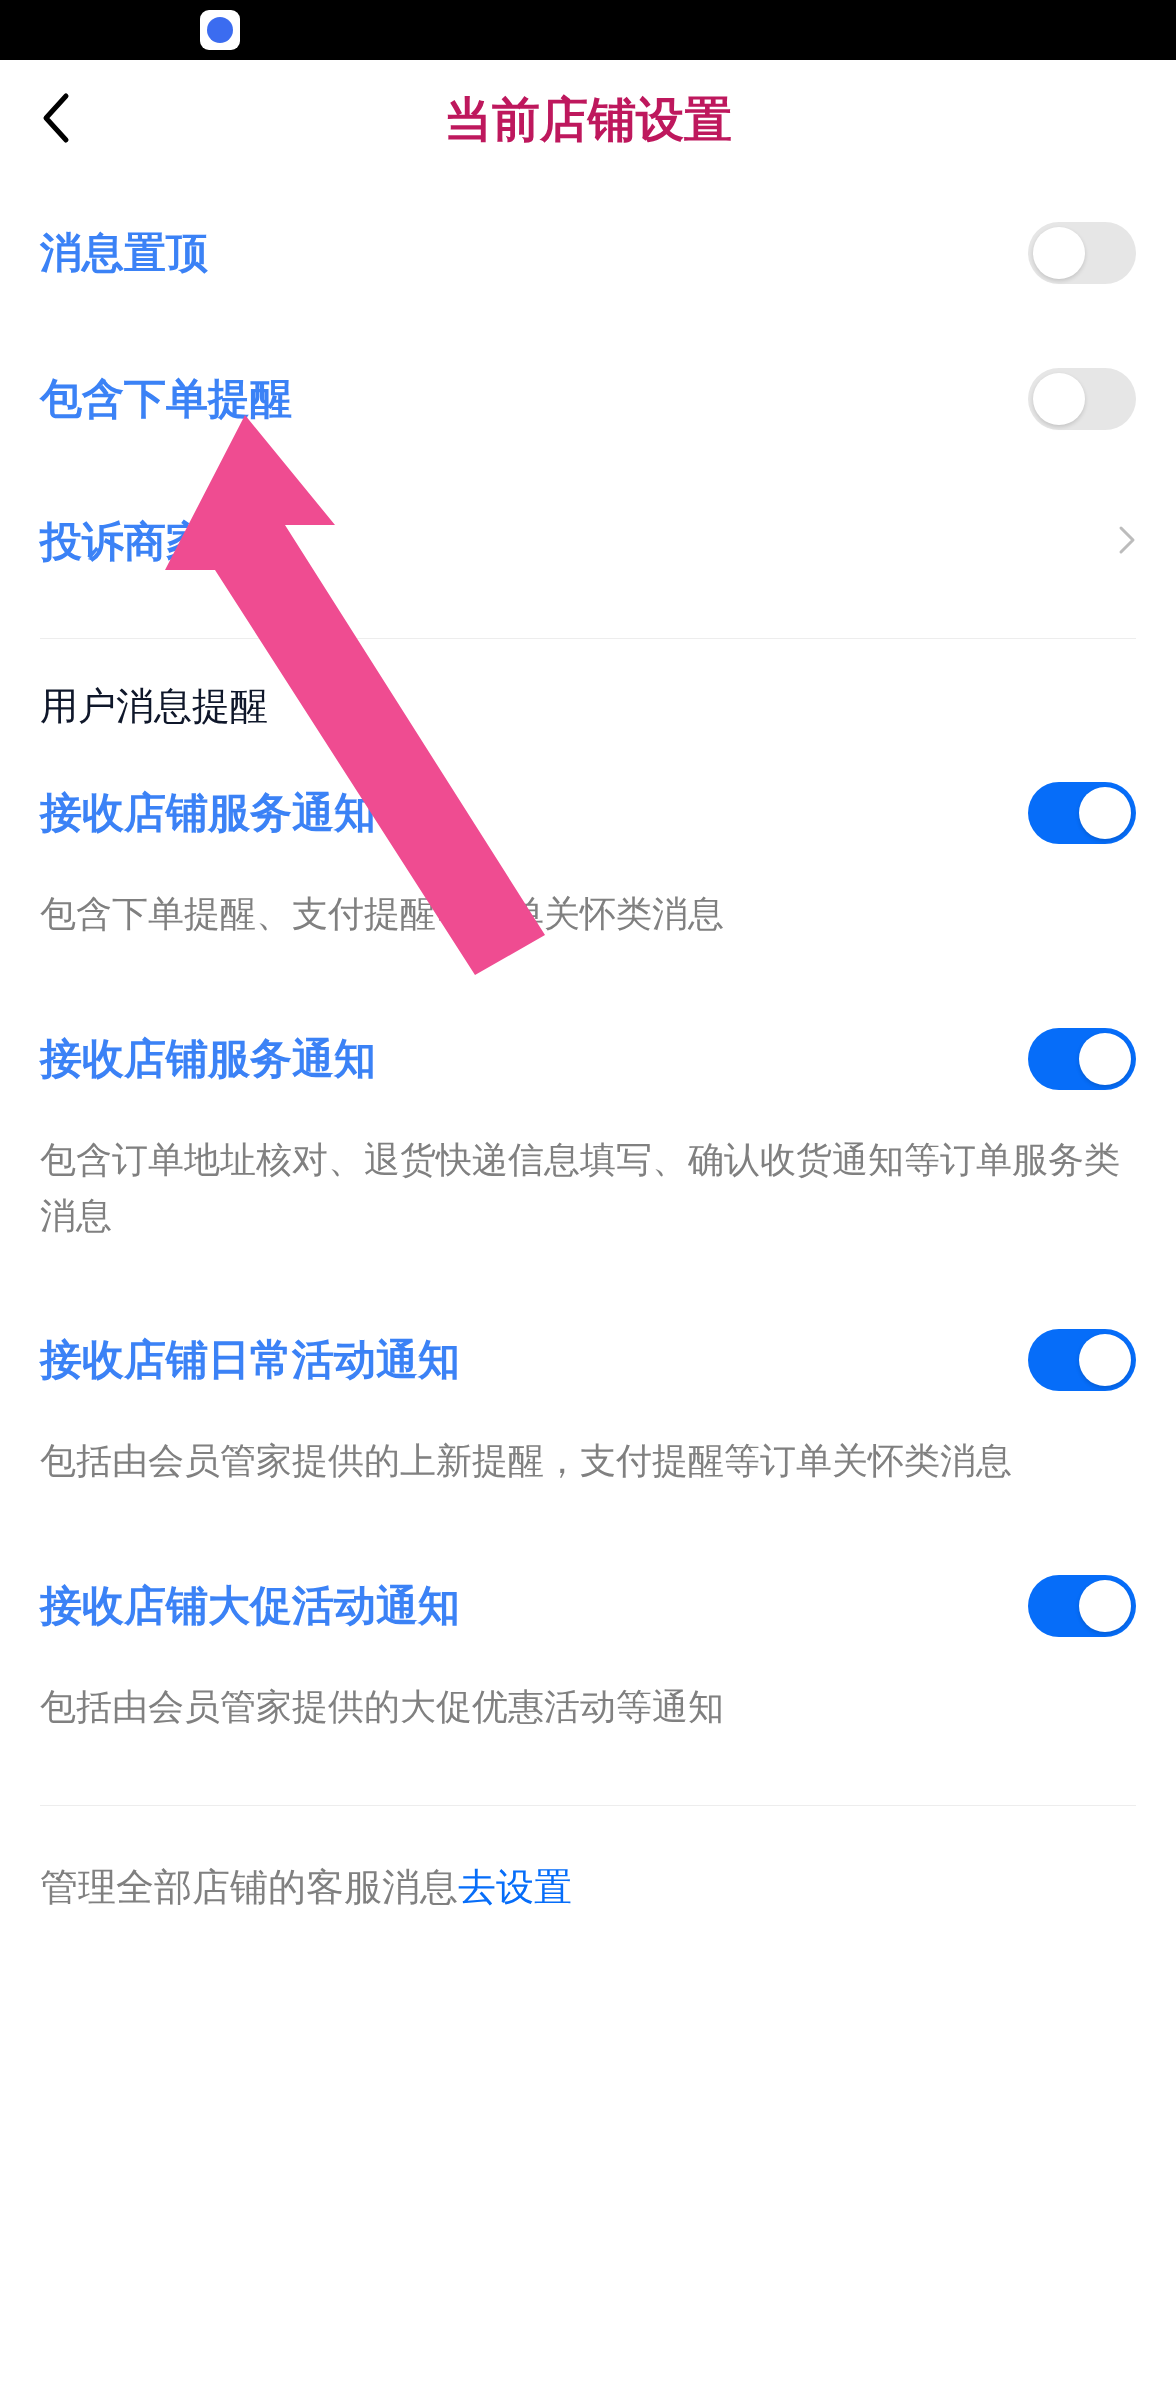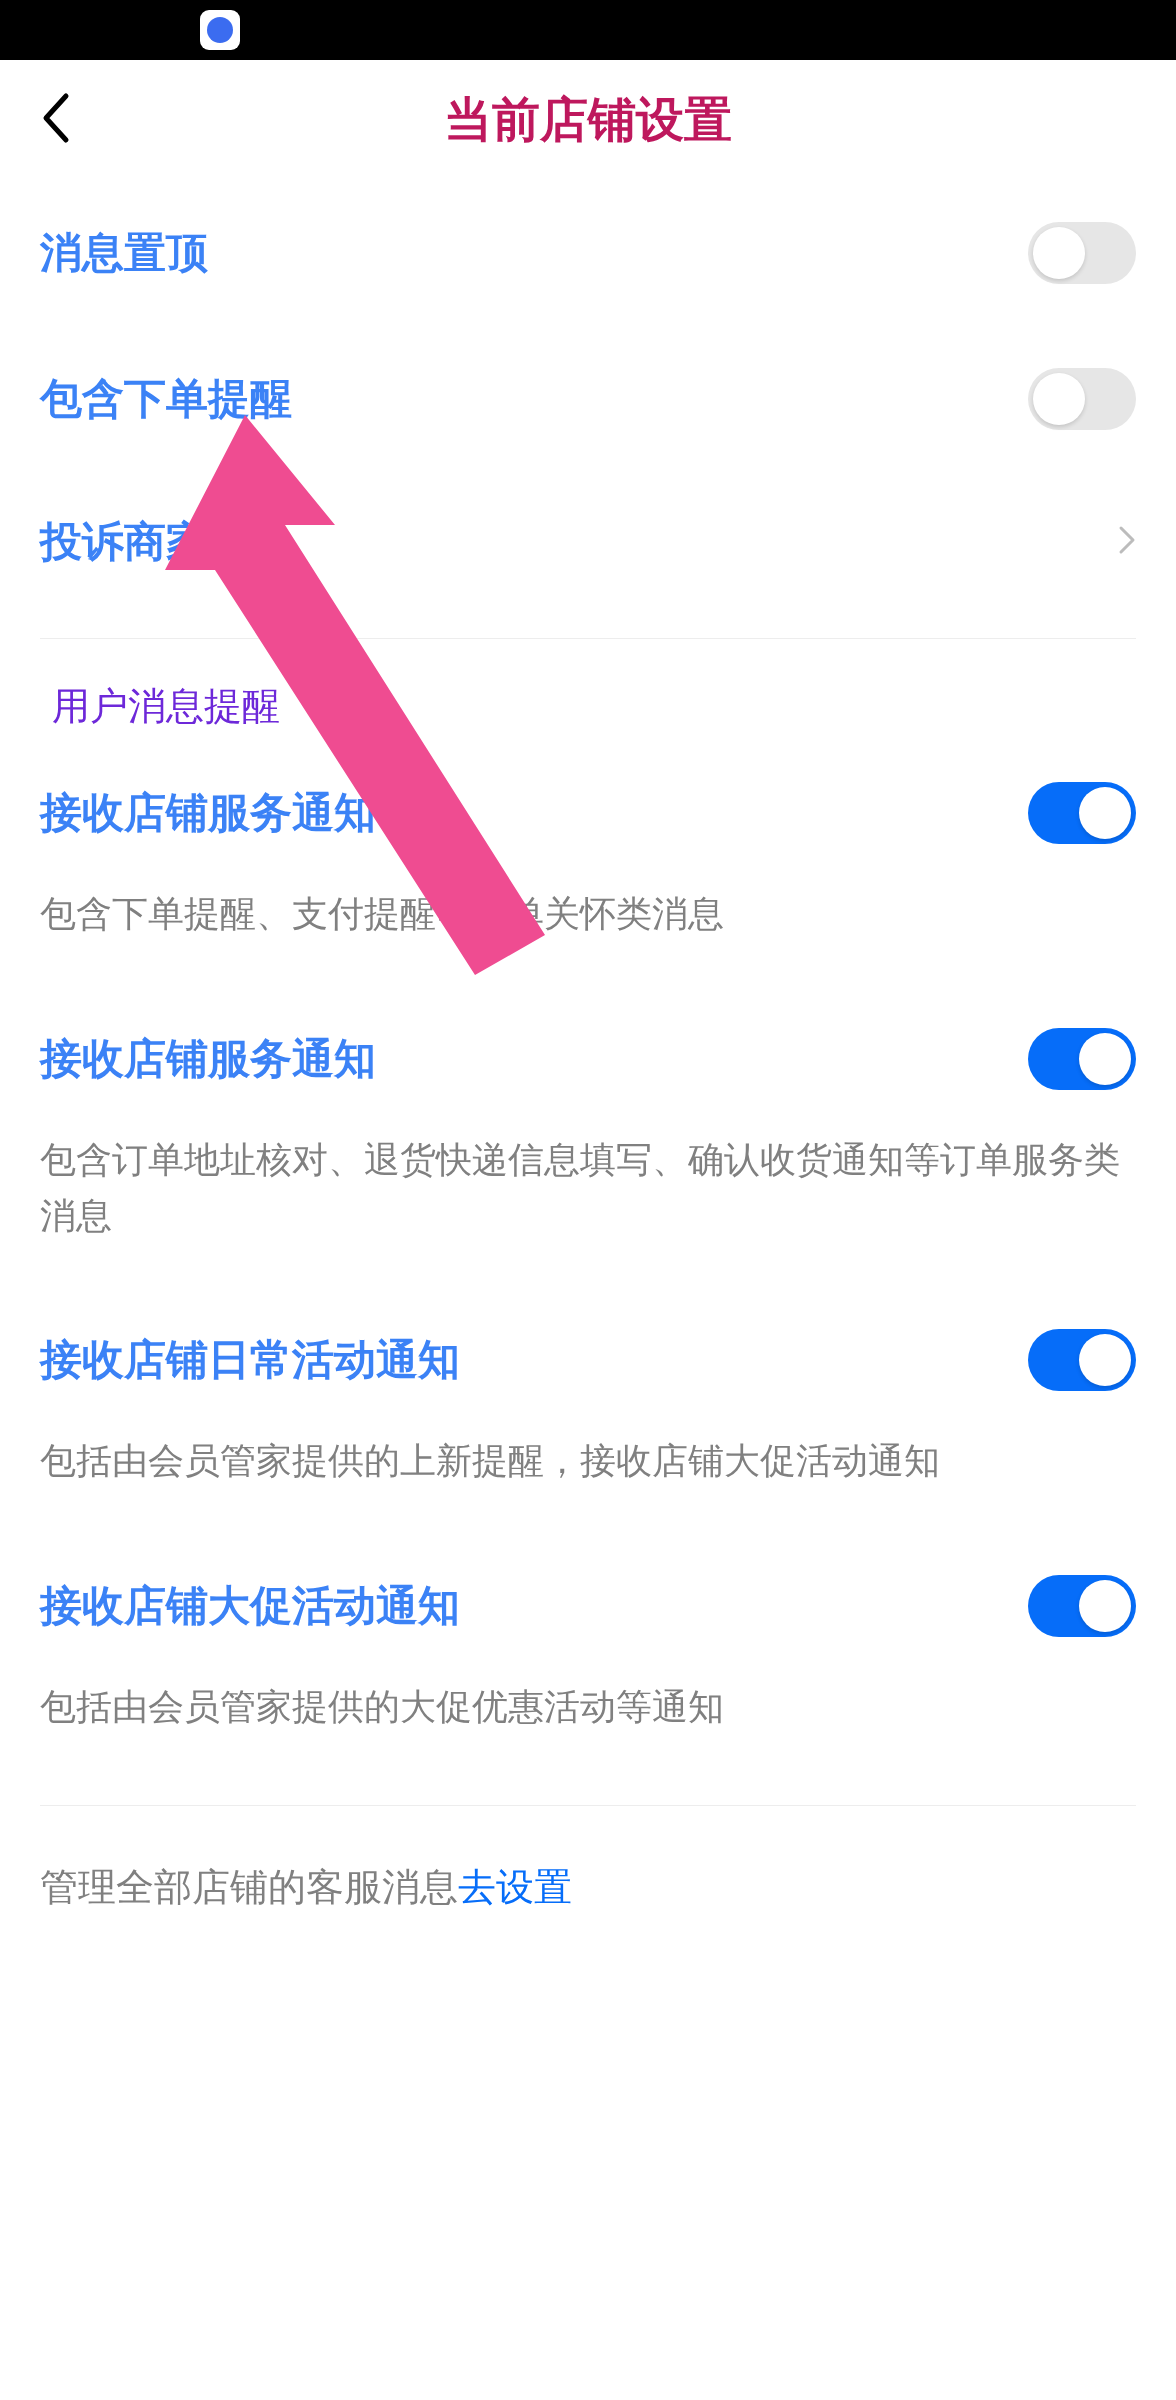--- a/index.html
+++ b/index.html
@@ -83,24 +83,23 @@
       height: 52px;
       background: #ffffff;
       border-radius: 50%;
       box-shadow: 0 2px 4px rgba(0,0,0,0.15);
     }
     .toggle.off .toggle-knob { left: 5px; }
     .toggle.on  .toggle-knob { right: 5px; }
     .chevron svg { width: 18px; height: 30px; }
     .divider { height: 1px; background: #ededed; margin-top: 26px; }
     .section-header {
-      color: #6d28d9;
+      color: #0f172a;
       font-size: 38px;
       padding: 42px 0 8px 0;
-      margin-left: 12px;
     }
     .description {
       color: #808080;
       font-size: 36px;
       line-height: 1.55;
       padding-bottom: 44px;
     }
     .footer-text {
       font-size: 38px;
       padding: 56px 0;
@@ -177,21 +176,21 @@
     </div>
   </div>
   <div class="description">包含订单地址核对、退货快递信息填写、确认收货通知等订单服务类消息</div>
 
   <div class="row">
     <div class="row-label">接收店铺日常活动通知</div>
     <div class="toggle on">
       <div class="toggle-knob"></div>
     </div>
   </div>
-  <div class="description">包括由会员管家提供的上新提醒，接收店铺大促活动通知</div>
+  <div class="description">包括由会员管家提供的上新提醒，支付提醒等订单关怀类消息</div>
 
   <div class="row">
     <div class="row-label">接收店铺大促活动通知</div>
     <div class="toggle on">
       <div class="toggle-knob"></div>
     </div>
   </div>
   <div class="description">包括由会员管家提供的大促优惠活动等通知</div>
 
   <div class="divider"></div>

